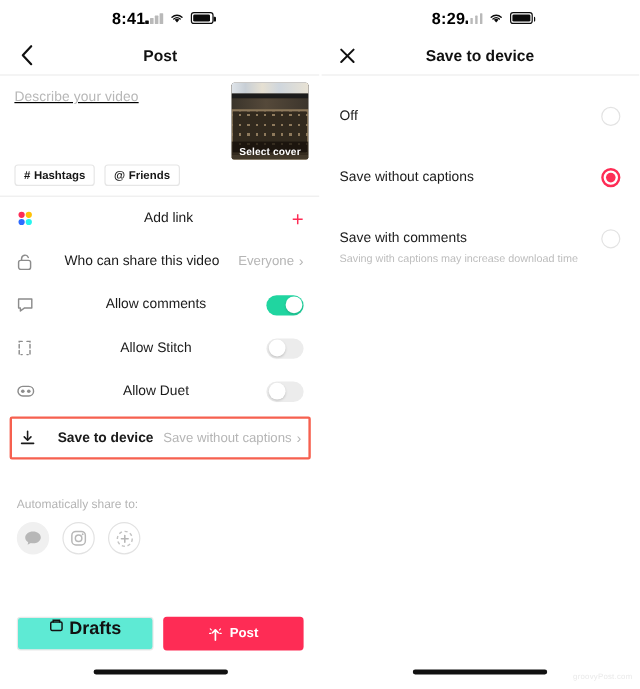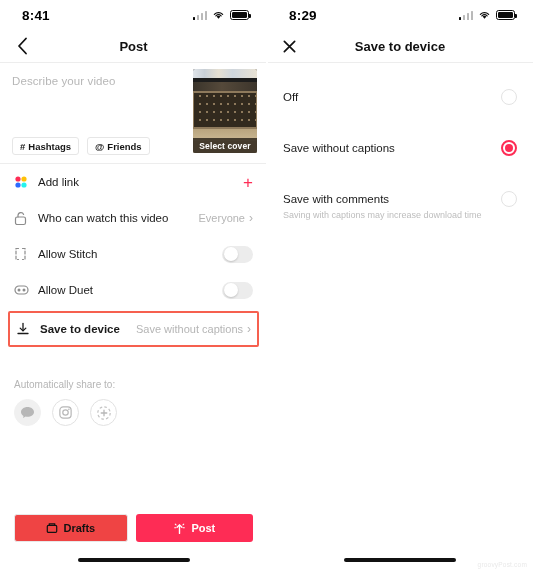--- a/index.html
+++ b/index.html
@@ -21,21 +21,21 @@
     background: #ffffff;
     overflow: hidden;
   }
   .phone-left  { width: 267px; }
   .phone-right { width: 266px; }
   .gap { position:absolute; left:266px; top:0; width:2px; height:574px; background:#ffffff; z-index:40; }
 
   
   .statusbar {
     height: 30px;
-    display: flex; align-items: center; justify-content: space-between;
+    display: flex; align-items: center; justify-content: center;
     padding: 0 18px 0 22px;
   }
   .status-time {
     font-size: 13.5px; font-weight: bold; color: #000; letter-spacing: .2px;
   }
   .status-icons { display: flex; align-items: center; gap: 5px; }
   .sig { display:flex; align-items:flex-end; gap:1.5px; height:10px; }
   .sig i { display:block; width:2.5px; background:#0b0b0b; border-radius:.5px; }
   .sig i:nth-child(1){ height:3px; }
   .sig i:nth-child(2){ height:5px; background:#b9b9b9; }
@@ -51,25 +51,25 @@
     display: flex; align-items: center; justify-content: center;
   }
   .navbar-title { font-size: 13px; font-weight: bold; color: #111; }
   .nav-left {
     position: absolute; left: 10px; top: 50%; transform: translateY(-50%);
     width: 24px; height: 24px; display:flex; align-items:center; justify-content:center;
   }
   .divider { height: 1px; background: #ededed; margin: 0; }
 
   
-  .compose { position: relative; padding: 12px 12px 0 12px; height: 100px; }
+  .compose { position: relative; padding: 12px 12px 0 12px; height: 100px; text-decoration: underline; }
   .placeholder { font-size: 11.5px; color: #b7b7b7; letter-spacing: .1px; }
   .thumb {
     position: absolute; right: 10px; top: 6px;
-    width: 64px; height: 84px; border-radius: 2px; overflow: hidden;
+    width: 64px; height: 64px; border-radius: 2px; overflow: hidden;
     background: #2b2319;
   }
   .thumb-img { position:absolute; inset:0; }
   .tb { position:absolute; left:0; right:0; }
   .tb-sky   { top:0; height:9px;  background: linear-gradient(90deg,#dfe4e9 0%,#c8cfd6 18%,#e6e0d2 40%,#cfd6dd 62%,#e8e2d4 100%); }
   .tb-bar   { top:9px; height:4px; background:#1c1c1c; }
   .tb-scr   { top:13px; height:9px; background: linear-gradient(90deg,#3a342b,#55493a 45%,#3c352c); }
   .tb-kb    { top:22px; height:38px; background:#8e7a5c; }
   .tb-kb::before{
     content:""; position:absolute; inset:2px 1px;
@@ -87,21 +87,21 @@
     display:flex; align-items:center; justify-content:center; letter-spacing:.1px;
   }
   .chips { position:absolute; left:12px; bottom:8px; display:flex; gap:8px; }
   .chip {
     border:1px solid #e6e6e6; border-radius:3px; background:#fff;
     height:18px; padding:0 7px; display:flex; align-items:center; gap:3px;
     font-size:9.5px; font-weight:bold; color:#161616;
   }
 
   
-  .rows { padding: 0; }
+  .rows { padding: 0; text-align: center; }
   .row {
     height: 36px; display:flex; align-items:center;
     padding: 0 14px 0 14px; position: relative;
   }
   .row-icon { width: 22px; display:flex; align-items:center; }
   .row-label { flex: 1; font-size: 11.5px; color: #1a1a1a; margin-left: 2px; }
   .row-value { font-size: 11px; color: #b5b5b5; margin-right: 4px; }
   .chev { color:#b5b5b5; font-size: 12px; line-height: 1; }
   .plus { color:#fe2c55; font-size: 17px; line-height:1; font-weight: 300; }
 
@@ -135,22 +135,22 @@
   }
   .share-ic.filled { background:#f0f0f0; border-color:#f0f0f0; }
 
   
   .footer {
     position:absolute; left:14px; right:14px; bottom: 32px;
     display:flex; gap: 8px;
   }
   .btn-draft {
     flex: 1; height: 28px; border:1px solid #e8e8e8; border-radius:3px;
-    display:flex; align-items:center; justify-content:center; gap:5px;
-    font-size:11px; font-weight:bold; color:#121212; background:#ef4444;
+    display:flex; align-items:flex-start; justify-content:center; gap:5px;
+    font-size:15px; font-weight:bold; color:#121212; background:#5eead4;
   }
   .btn-post {
     flex: 1.05; height: 28px; border-radius:3px; background:#fe2c55;
     display:flex; align-items:center; justify-content:center; gap:5px;
     font-size:11px; font-weight:bold; color:#fff;
   }
   .home-ind {
     position:absolute; bottom: 12px; left:50%; transform:translateX(-50%);
     width: 112px; height: 4px; border-radius: 3px; background:#111;
   }
@@ -260,25 +260,36 @@
         <div class="plus">+</div>
       </div>
 
       <div class="row">
         <div class="row-icon">
           <svg width="13" height="15" viewBox="0 0 13 15">
             <rect x="1.5" y="6" width="10" height="7.5" rx="1.8" stroke="#8c8c8c" stroke-width="1.2" fill="none"></rect>
             <path d="M4 6V4.3a2.9 2.9 0 0 1 5.6-.8" stroke="#8c8c8c" stroke-width="1.2" fill="none" stroke-linecap="round"></path>
           </svg>
         </div>
-        <div class="row-label">Who can watch this video</div>
+        <div class="row-label">Who can share this video</div>
         <div class="row-value">Everyone</div>
         <div class="chev">›</div>
       </div>
 
+      <div class="row">
+        <div class="row-icon">
+          <svg width="14" height="14" viewBox="0 0 14 14">
+            <path d="M1.5 2.2h11v7.4h-6L3 12.2V9.6H1.5Z" stroke="#8c8c8c" stroke-width="1.2" fill="none" stroke-linejoin="round"></path>
+          </svg>
+        </div>
+        <div class="row-label">Allow comments</div>
+        <div class="toggle on">
+            <span class="knob"></span>
+          </div>
+      </div>
 
       <div class="row">
         <div class="row-icon">
           <svg width="13" height="14" viewBox="0 0 13 14">
             <path d="M4.5 1.5H2v11h2.5" stroke="#8c8c8c" stroke-width="1.2" fill="none" stroke-linecap="round" stroke-dasharray="3 2"></path>
             <path d="M8.5 1.5H11v11H8.5" stroke="#8c8c8c" stroke-width="1.2" fill="none" stroke-linecap="round" stroke-dasharray="3 2"></path>
           </svg>
         </div>
         <div class="row-label">Allow Stitch</div>
         <div class="toggle off">

